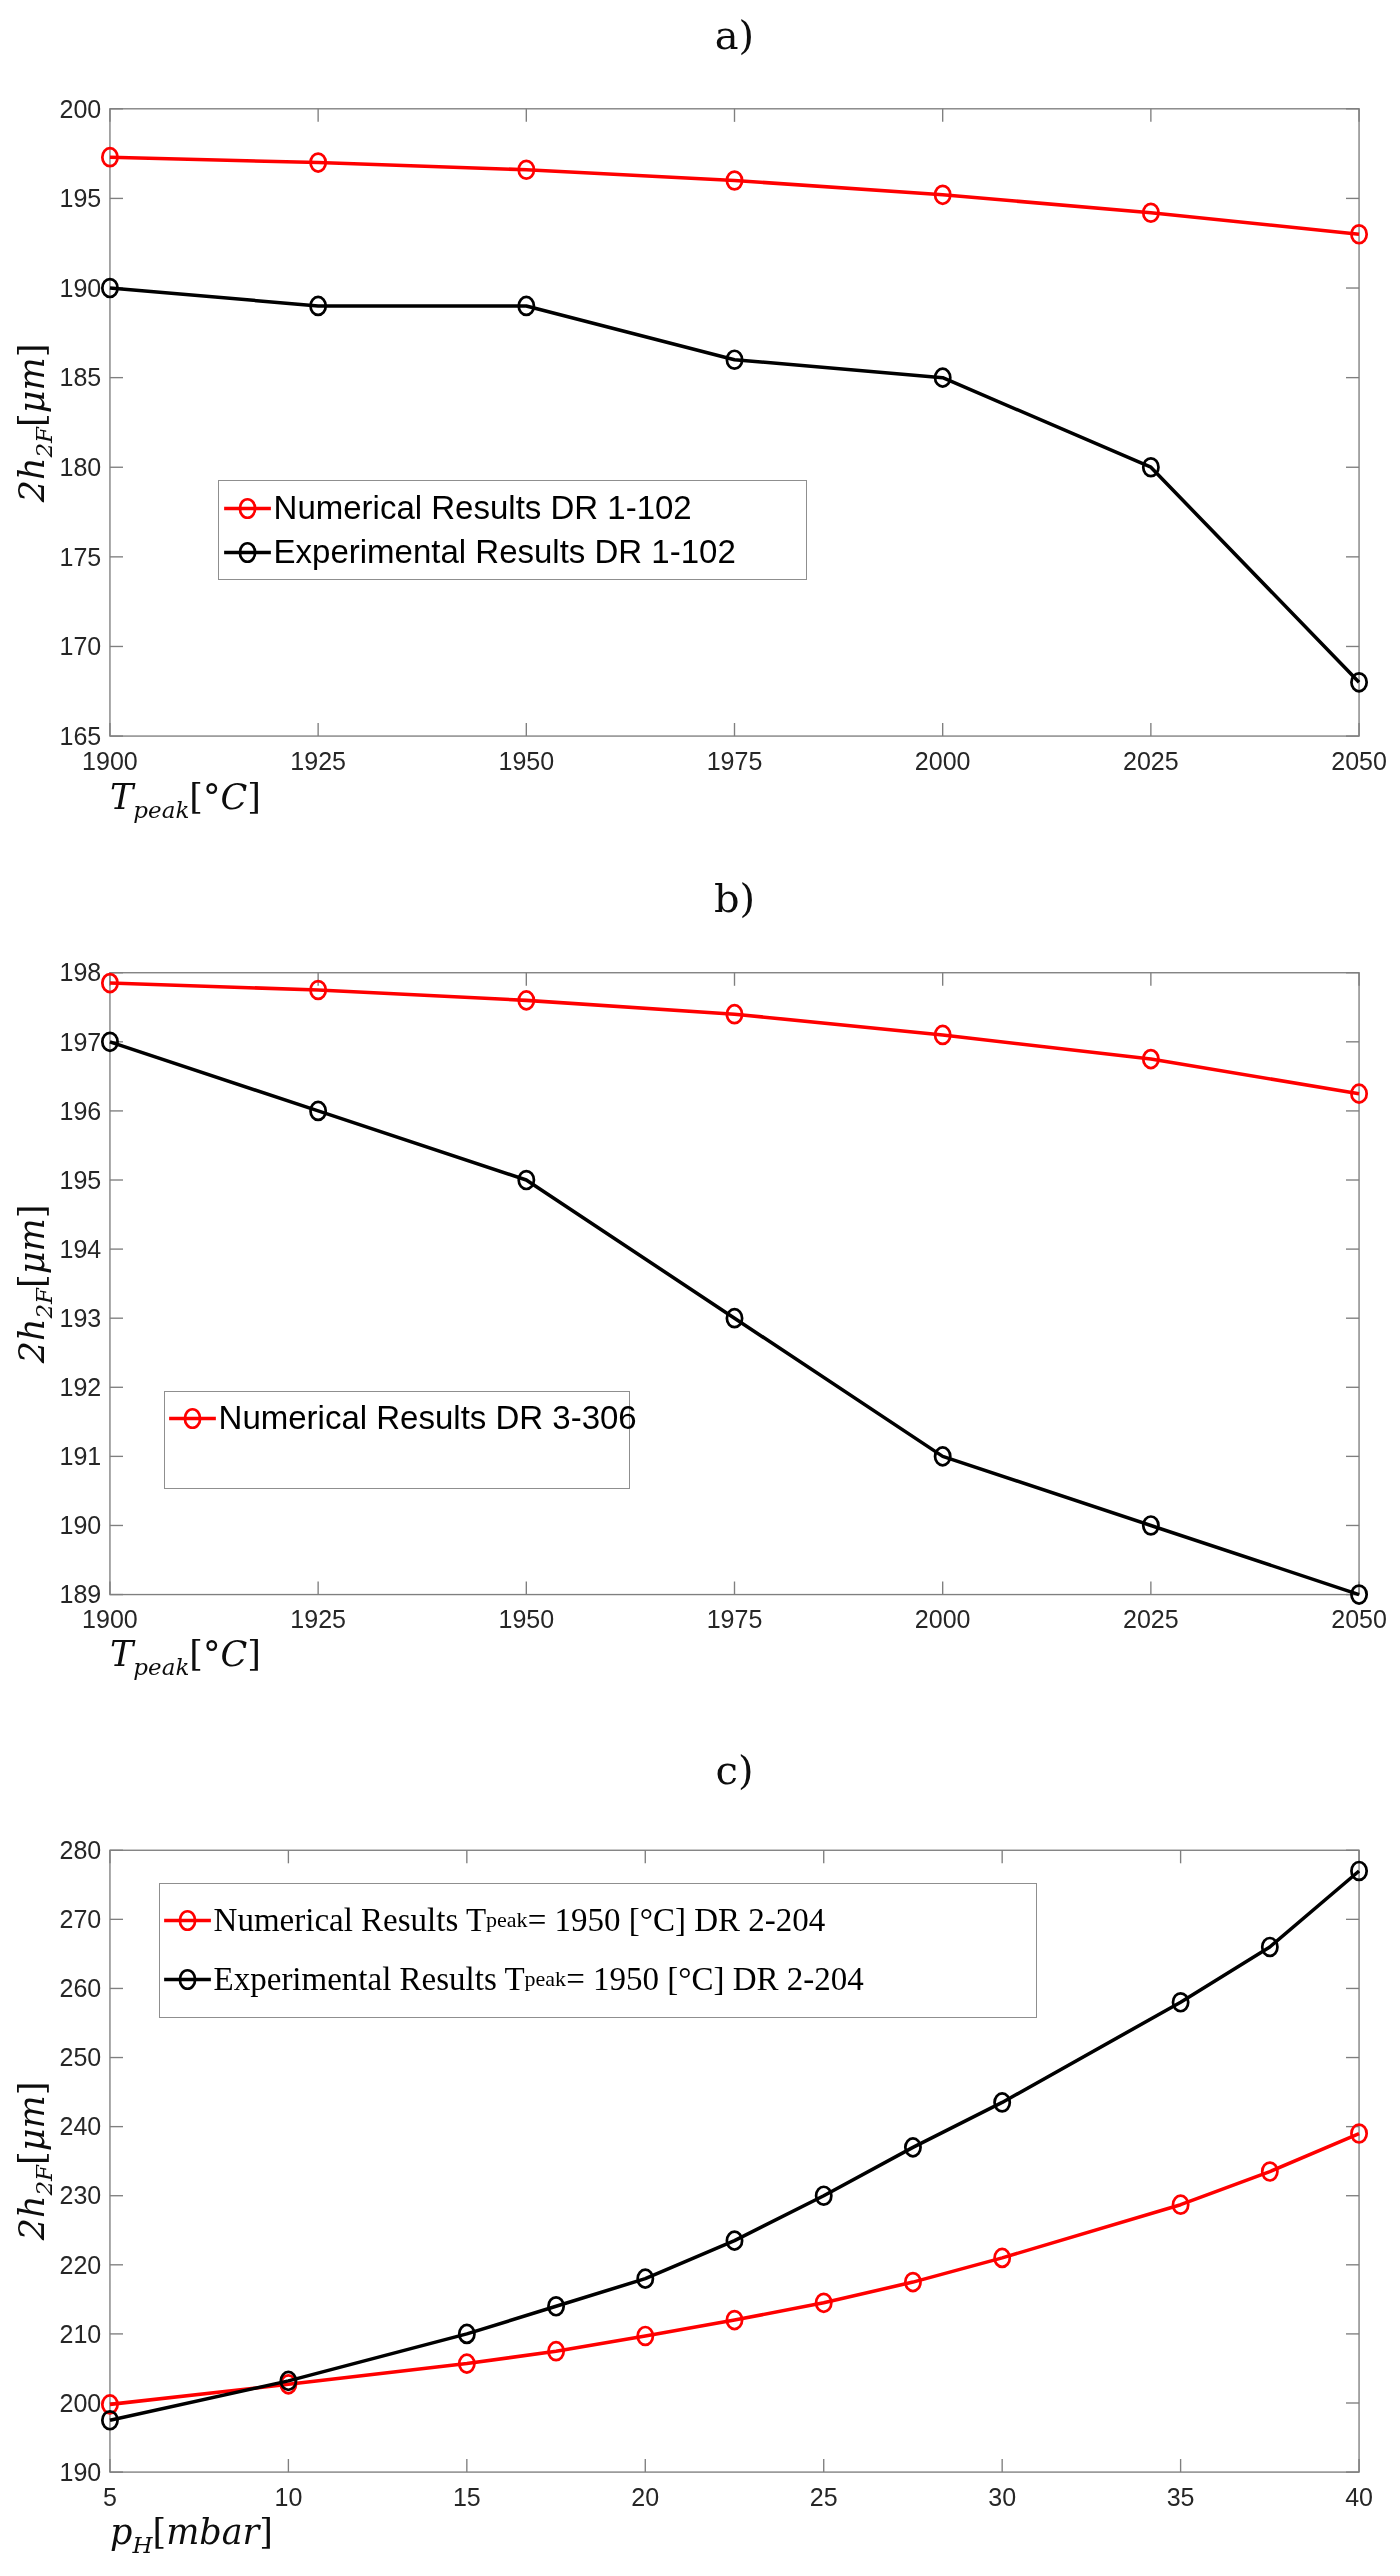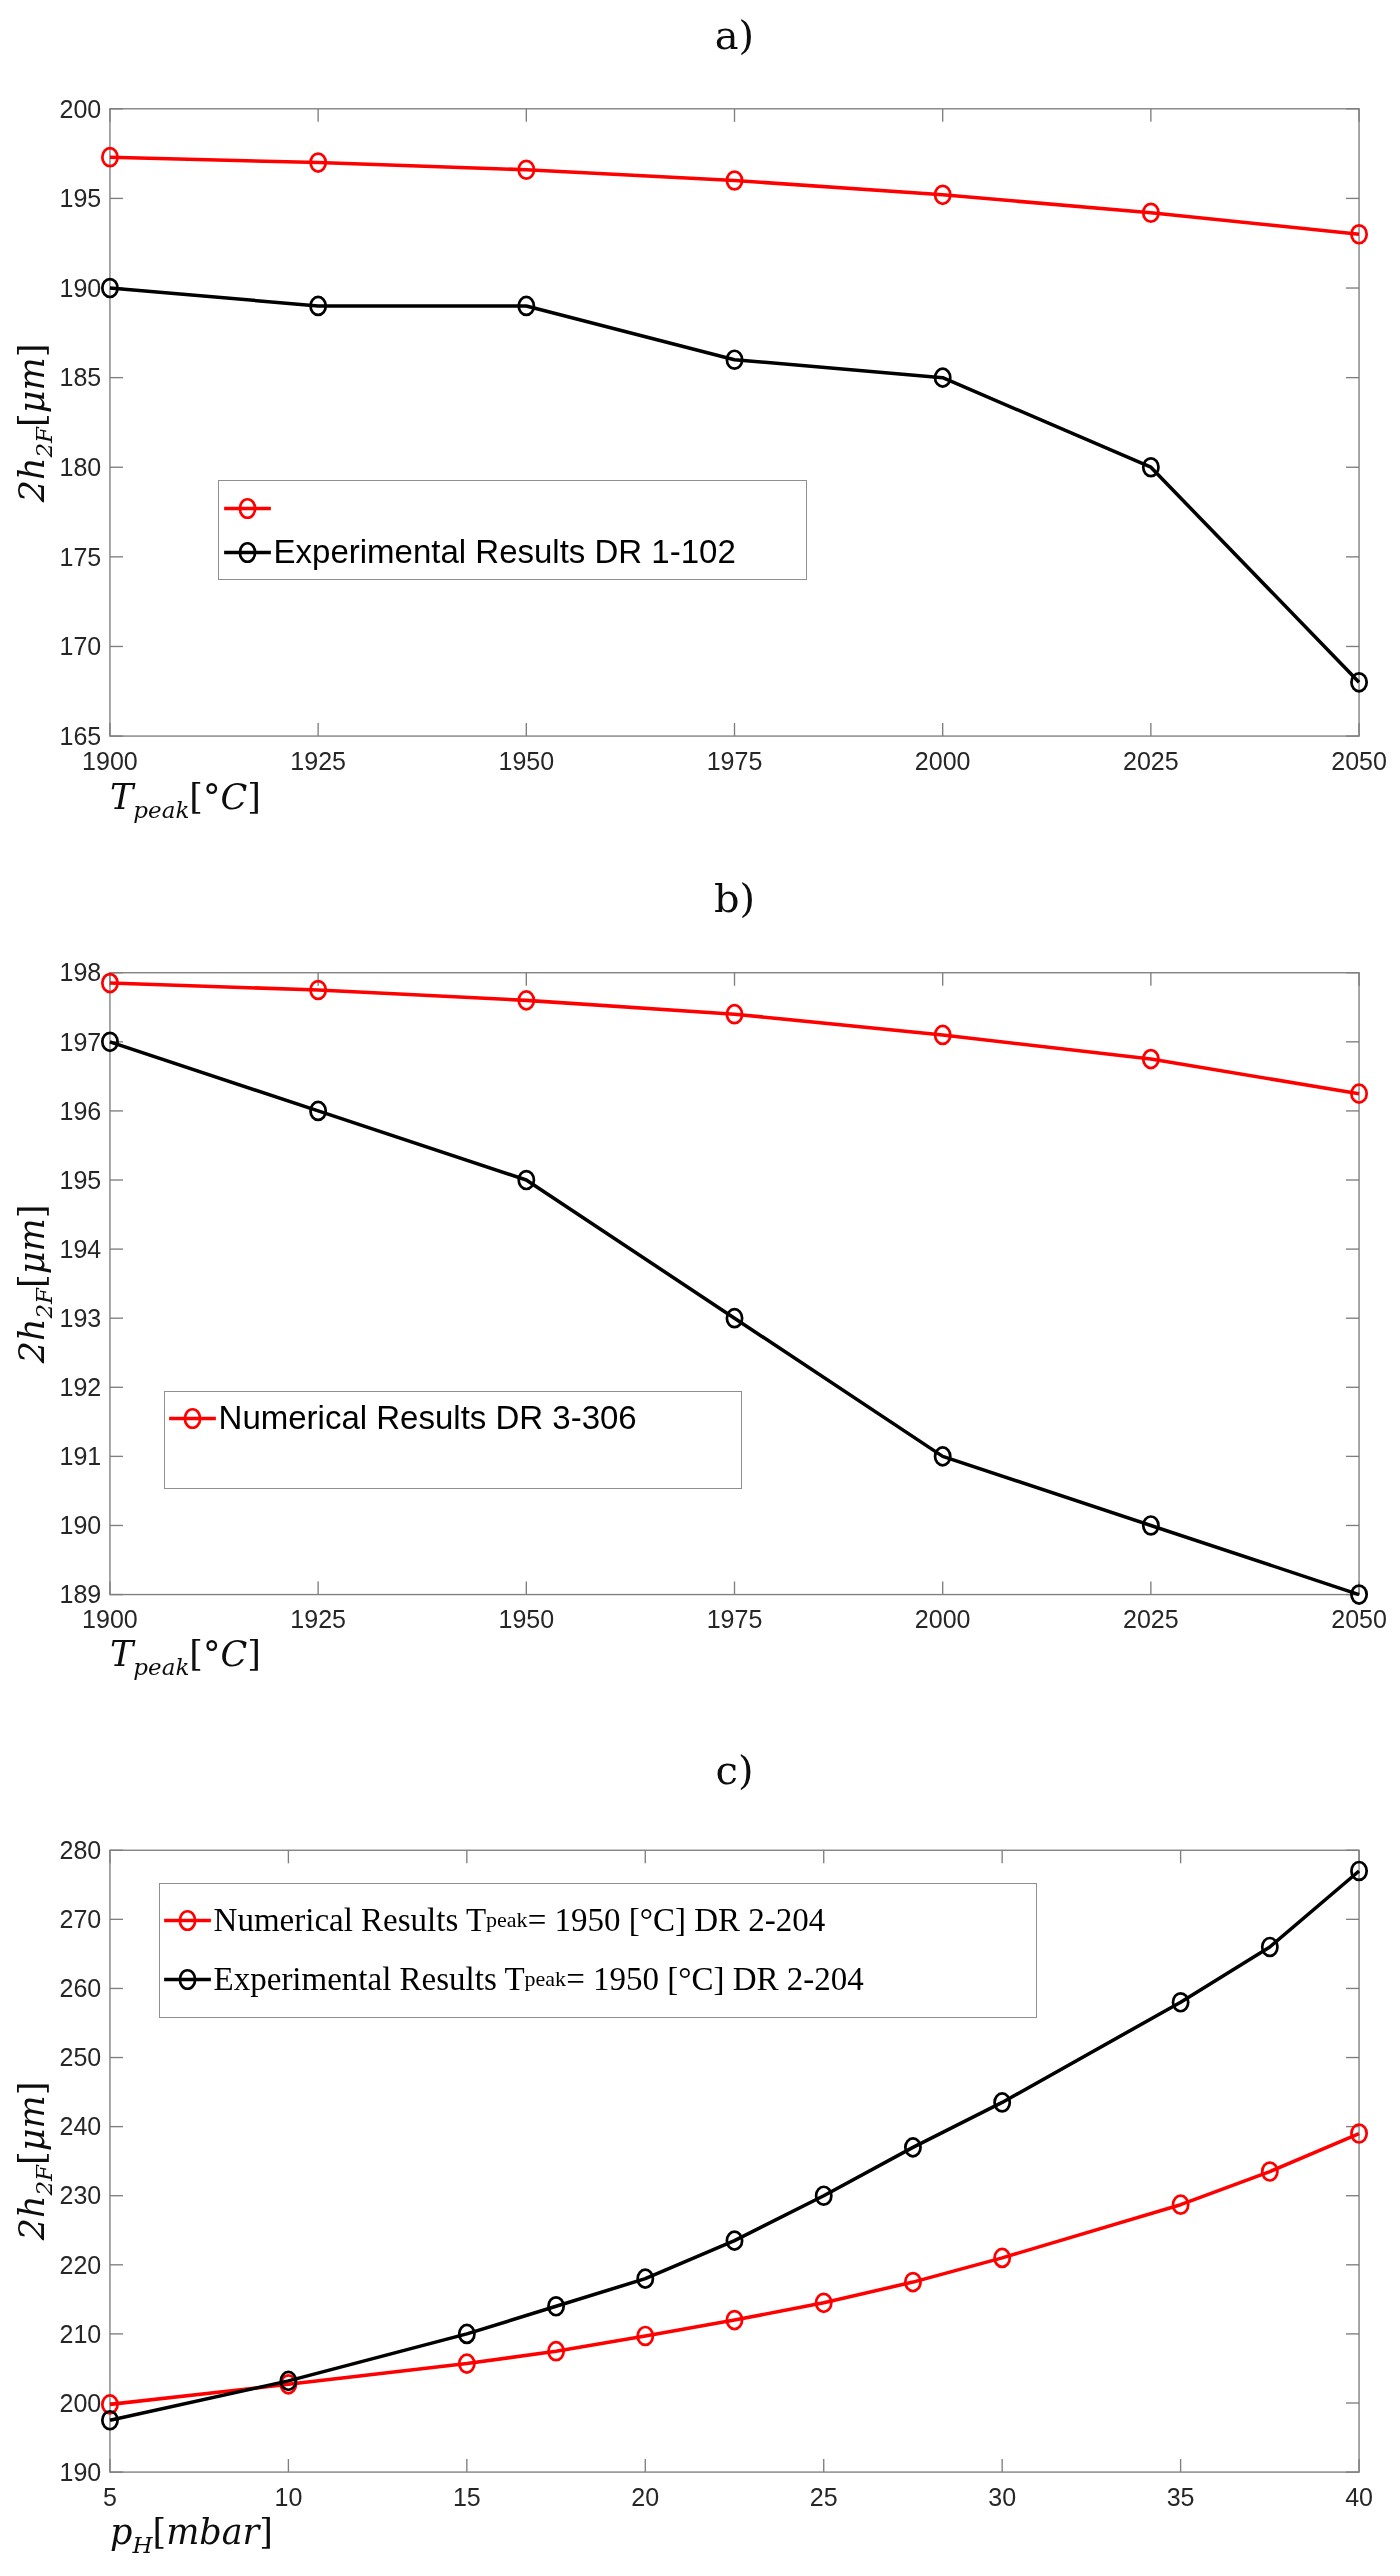--- a/index.html
+++ b/index.html
@@ -24,21 +24,21 @@
     font-family:"DejaVu Serif",serif;font-style:italic;font-size:35px;color:#0d0d0d;}
   #ylabel-a{top:398px;}
   #ylabel-b{top:1259px;}
   #ylabel-c{top:2136px;}
 
   .sub{font-size:23px;vertical-align:-8.7px;font-style:italic;}
   .brak{font-style:normal;}
 
   .legend{position:absolute;background:#ffffff;border:1.1px solid #8f8f8f;box-sizing:border-box;}
   #legend-a{left:218px;top:480px;width:589px;height:100px;padding:5.4px 0 0 5.4px;}
-  #legend-b{left:164px;top:1391px;width:578px;height:98px;padding:4.4px 0 0 4.4px;}
+  #legend-b{left:164px;top:1391px;width:466px;height:98px;padding:4.4px 0 0 4.4px;}
   #legend-c{left:159px;top:1883px;width:878px;height:135px;padding:6.5px 0 0 4.4px;font-family:Liberation Serif, serif;}
   .legend-row{display:flex;align-items:center;height:44px;
     font-size:33px;color:#000;white-space:nowrap;}
   #legend-c .legend-row{height:59px;}
   .legend-marker{flex:0 0 auto;margin-right:2.2px;}
   .legend-sub{font-size:22px;vertical-align:-8.2px;}
 </style>
 </head>
 <body>
 
@@ -260,20 +260,21 @@
 
   <div class="panel-title" id="title-a">a)</div>
   <div class="yaxis-label" id="ylabel-a"><span>2h</span><span class="sub">2F</span><span class="brak">[</span><span>μm</span><span class="brak">]</span></div>
   <div class="xaxis-label" id="xlabel-a"><span>T</span><span class="sub">peak</span><span class="brak">[</span><span>°C</span><span class="brak">]</span></div>
   <div class="legend" id="legend-a">
     <div class="legend-row">
       <svg class="legend-marker" width="47" height="25" viewBox="0 0 86 46">
         <line x1="0" y1="23" x2="86" y2="23" stroke="#fe0000" stroke-width="6"></line>
         <ellipse cx="43" cy="23" rx="14" ry="17" fill="none" stroke="#fe0000" stroke-width="5"></ellipse>
       </svg>
+        <span>Numerical Results DR 1-102</span>
         <span class="legend-sub"></span>
         <span></span>
     </div>
     <div class="legend-row">
       <svg class="legend-marker" width="47" height="25" viewBox="0 0 86 46">
         <line x1="0" y1="23" x2="86" y2="23" stroke="#000000" stroke-width="6"></line>
         <ellipse cx="43" cy="23" rx="14" ry="17" fill="none" stroke="#000000" stroke-width="5"></ellipse>
       </svg>
         <span>Experimental Results DR 1-102</span>
         <span class="legend-sub"></span>

